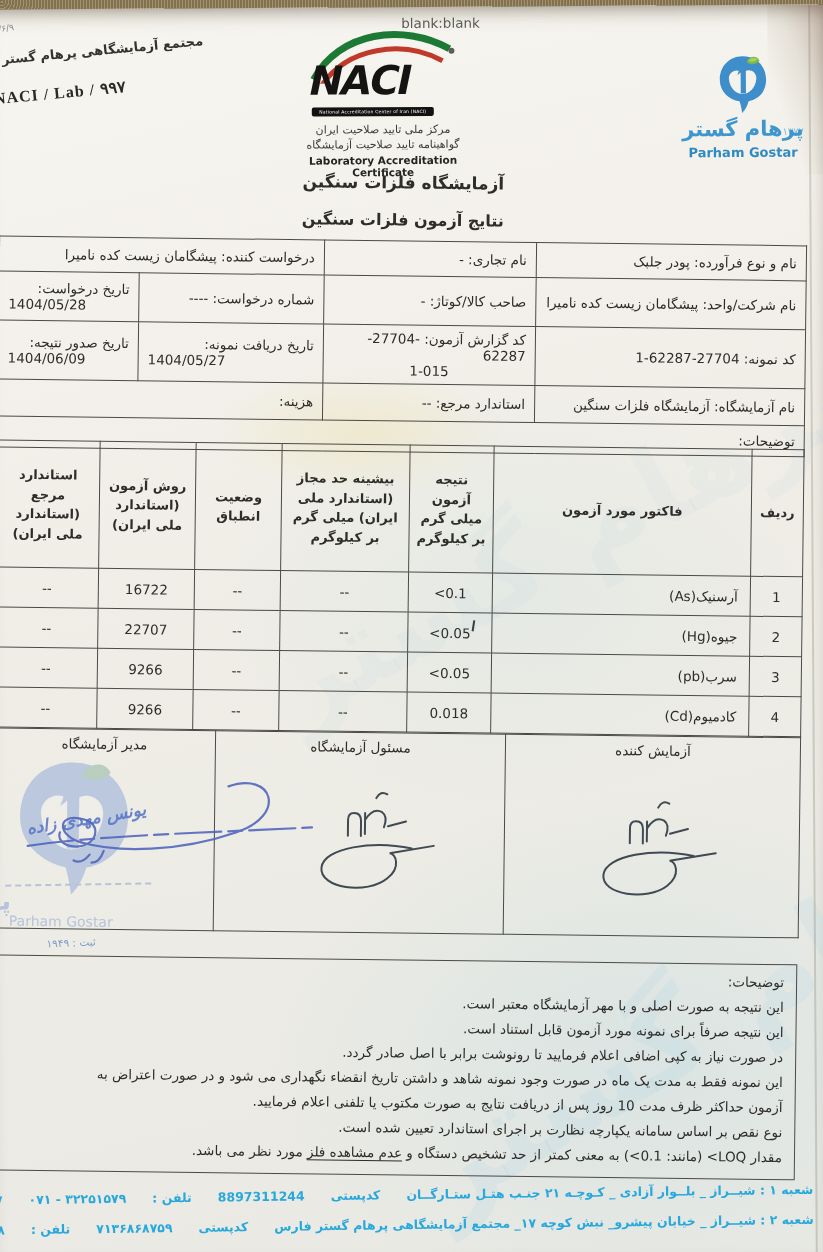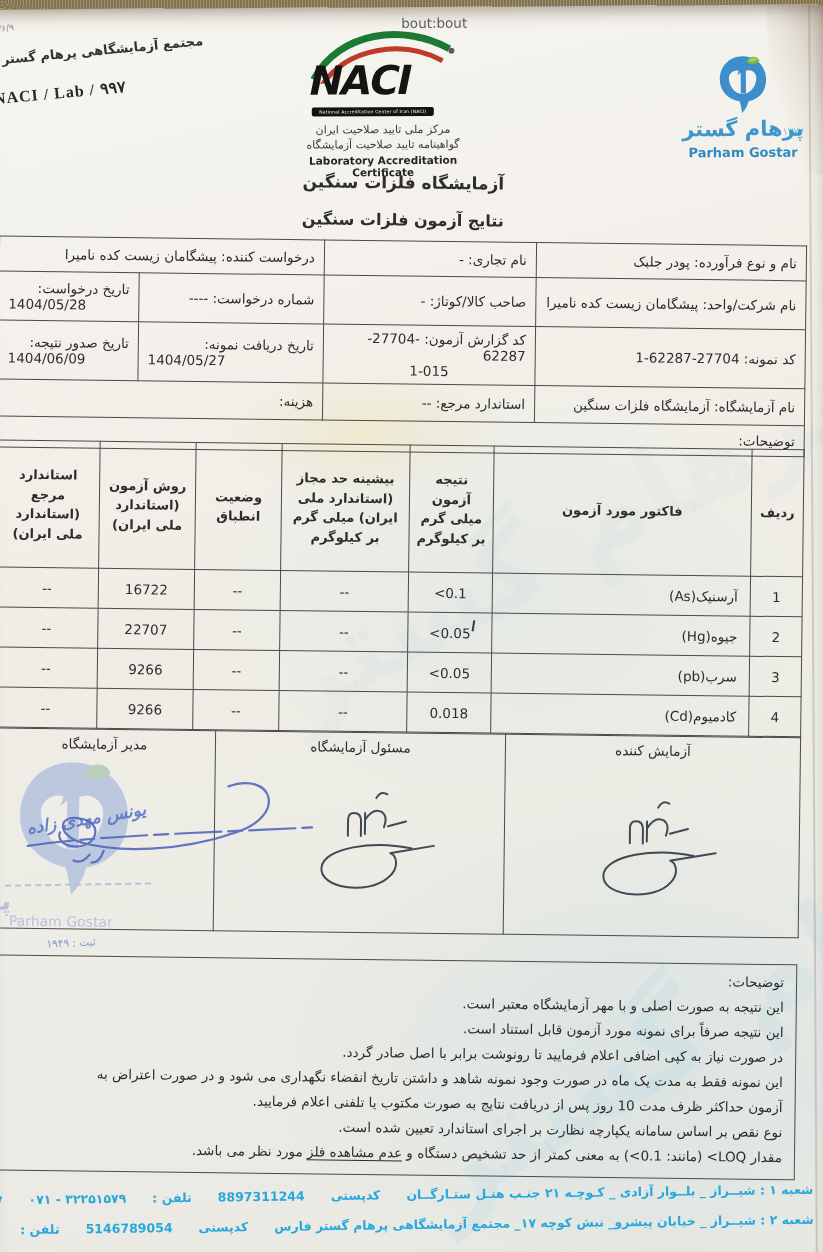--- a/index.html
+++ b/index.html
@@ -94,21 +94,21 @@
   <div class="paper">
     <div class="tint"></div>
     <div class="wm wm1">پرهام گستر</div>
     <div class="wm wm2">پرهام گستر</div>
     <div class="edge-line"></div>
     <div class="corner-shade"></div>
 
     <div class="corner-date">۴/۶/۹</div>
     <div class="org-line">مجتمع آزمایشگاهی پرهام گستر</div>
     <div class="naci-code">NACI / Lab / ۹۹۷</div>
-    <div class="about-blank">bout:bout</div>
+    <div class="about-blank">blank:blank</div>
 
     <div class="naci-block">
       <svg class="naci-arcs" width="156" height="60" viewBox="0 0 156 60">
         <path d="M6 56 C 32 8, 96 0, 142 26" stroke="#1d7a34" stroke-width="7" fill="none"></path>
         <path d="M10 59 C 36 16, 96 8, 139 32" stroke="#f6f4ee" stroke-width="5" fill="none"></path>
         <path d="M14 62 C 40 24, 95 16, 135 38" stroke="#bf3a2b" stroke-width="5" fill="none"></path>
         <circle cx="144" cy="28" r="3" fill="#5c5c5c"></circle>
       </svg>
       <div class="naci-word">NACI</div>
       <div class="naci-bar">National Accreditation Center of Iran (NACI)</div>
@@ -314,20 +314,20 @@
         <span class="addr">شعبه ۱ : شیــراز _ بلــوار آزادی _ کـوچـه ۲۱ جنـب هتـل ستـارگــان</span>
         <span>کدپستی</span>
         <span>8897311244</span>
         <span>تلفن :</span>
         <span>۳۲۲۵۱۵۷۹ - ۰۷۱</span>
         <span>۳۲۲۵۰۶۵۷ - ۰۷۱</span>
       </div>
       <div class="line">
         <span class="addr">شعبه ۲ : شیــراز _ خیابان پیشرو_ نبش کوچه ۱۷_ مجتمع آزمایشگاهی پرهام گستر فارس</span>
         <span>کدپستی</span>
-        <span>5146789054</span>
+        <span>۷۱۳۶۸۶۸۷۵۹</span>
         <span>تلفن :</span>
         <span>۳۲۲۲۰۳۰۸ - ۰۷۱</span>
 
       </div>
     </div>
   </div>
 </div>
 
 </body></html>

